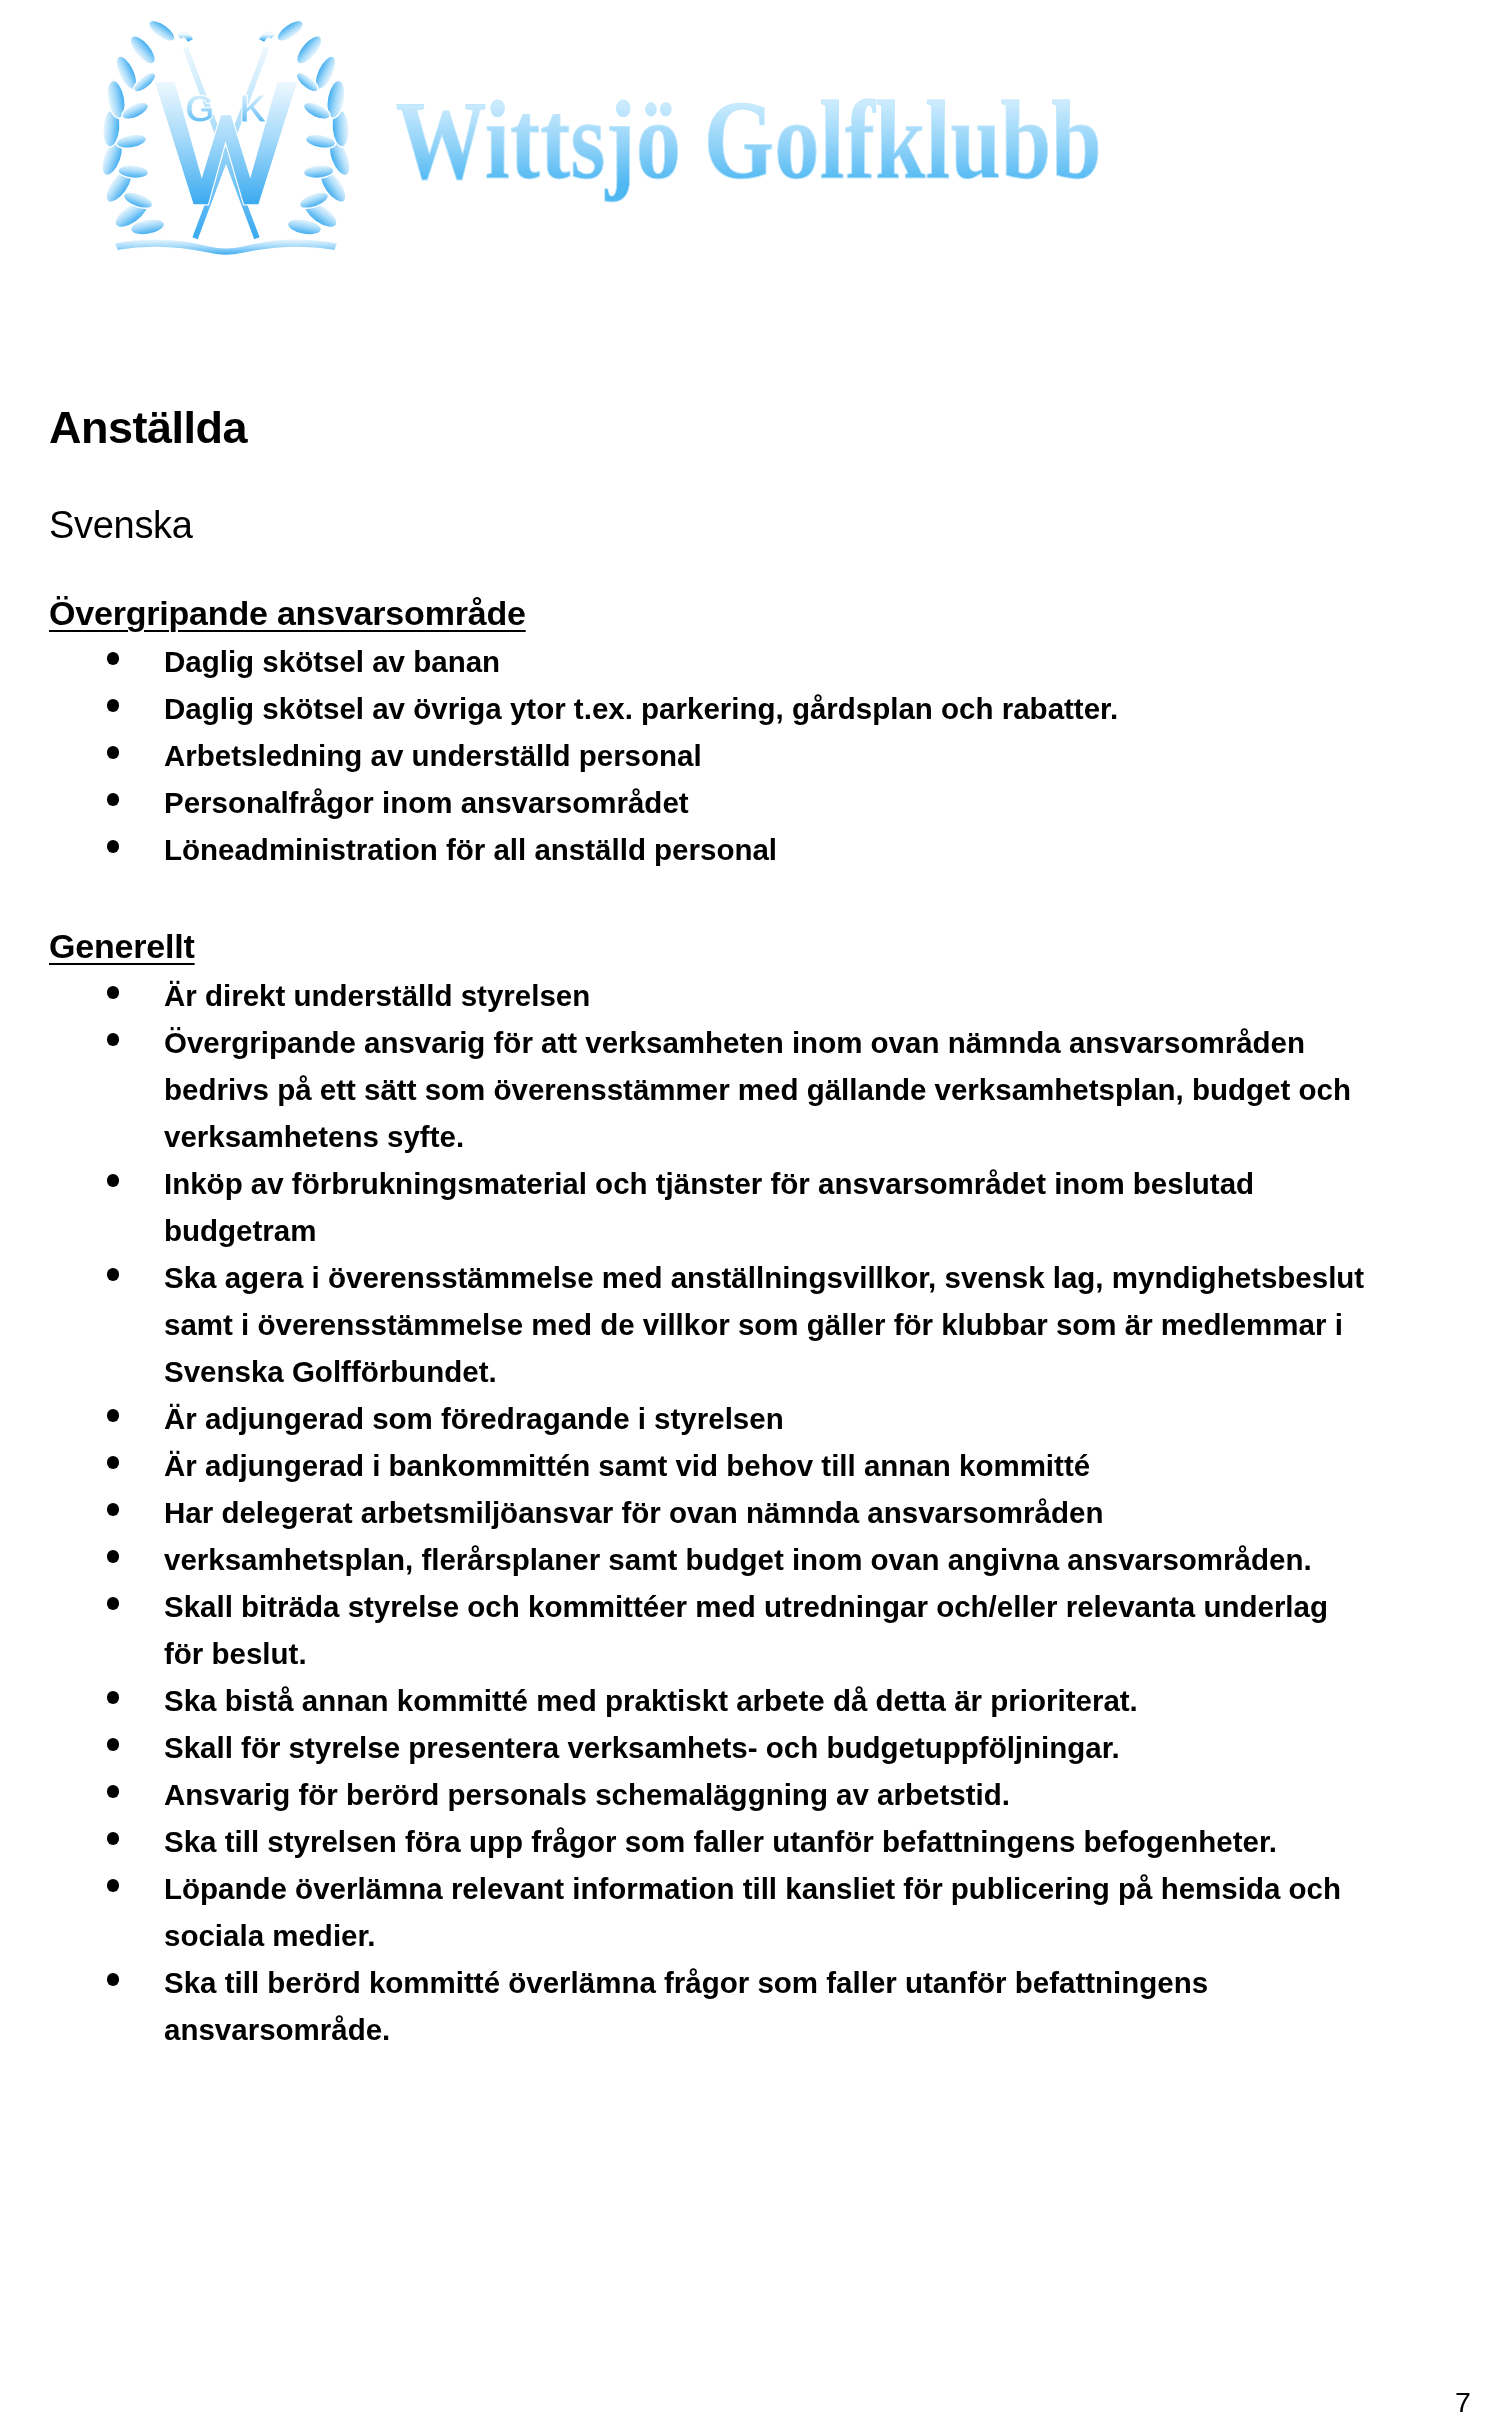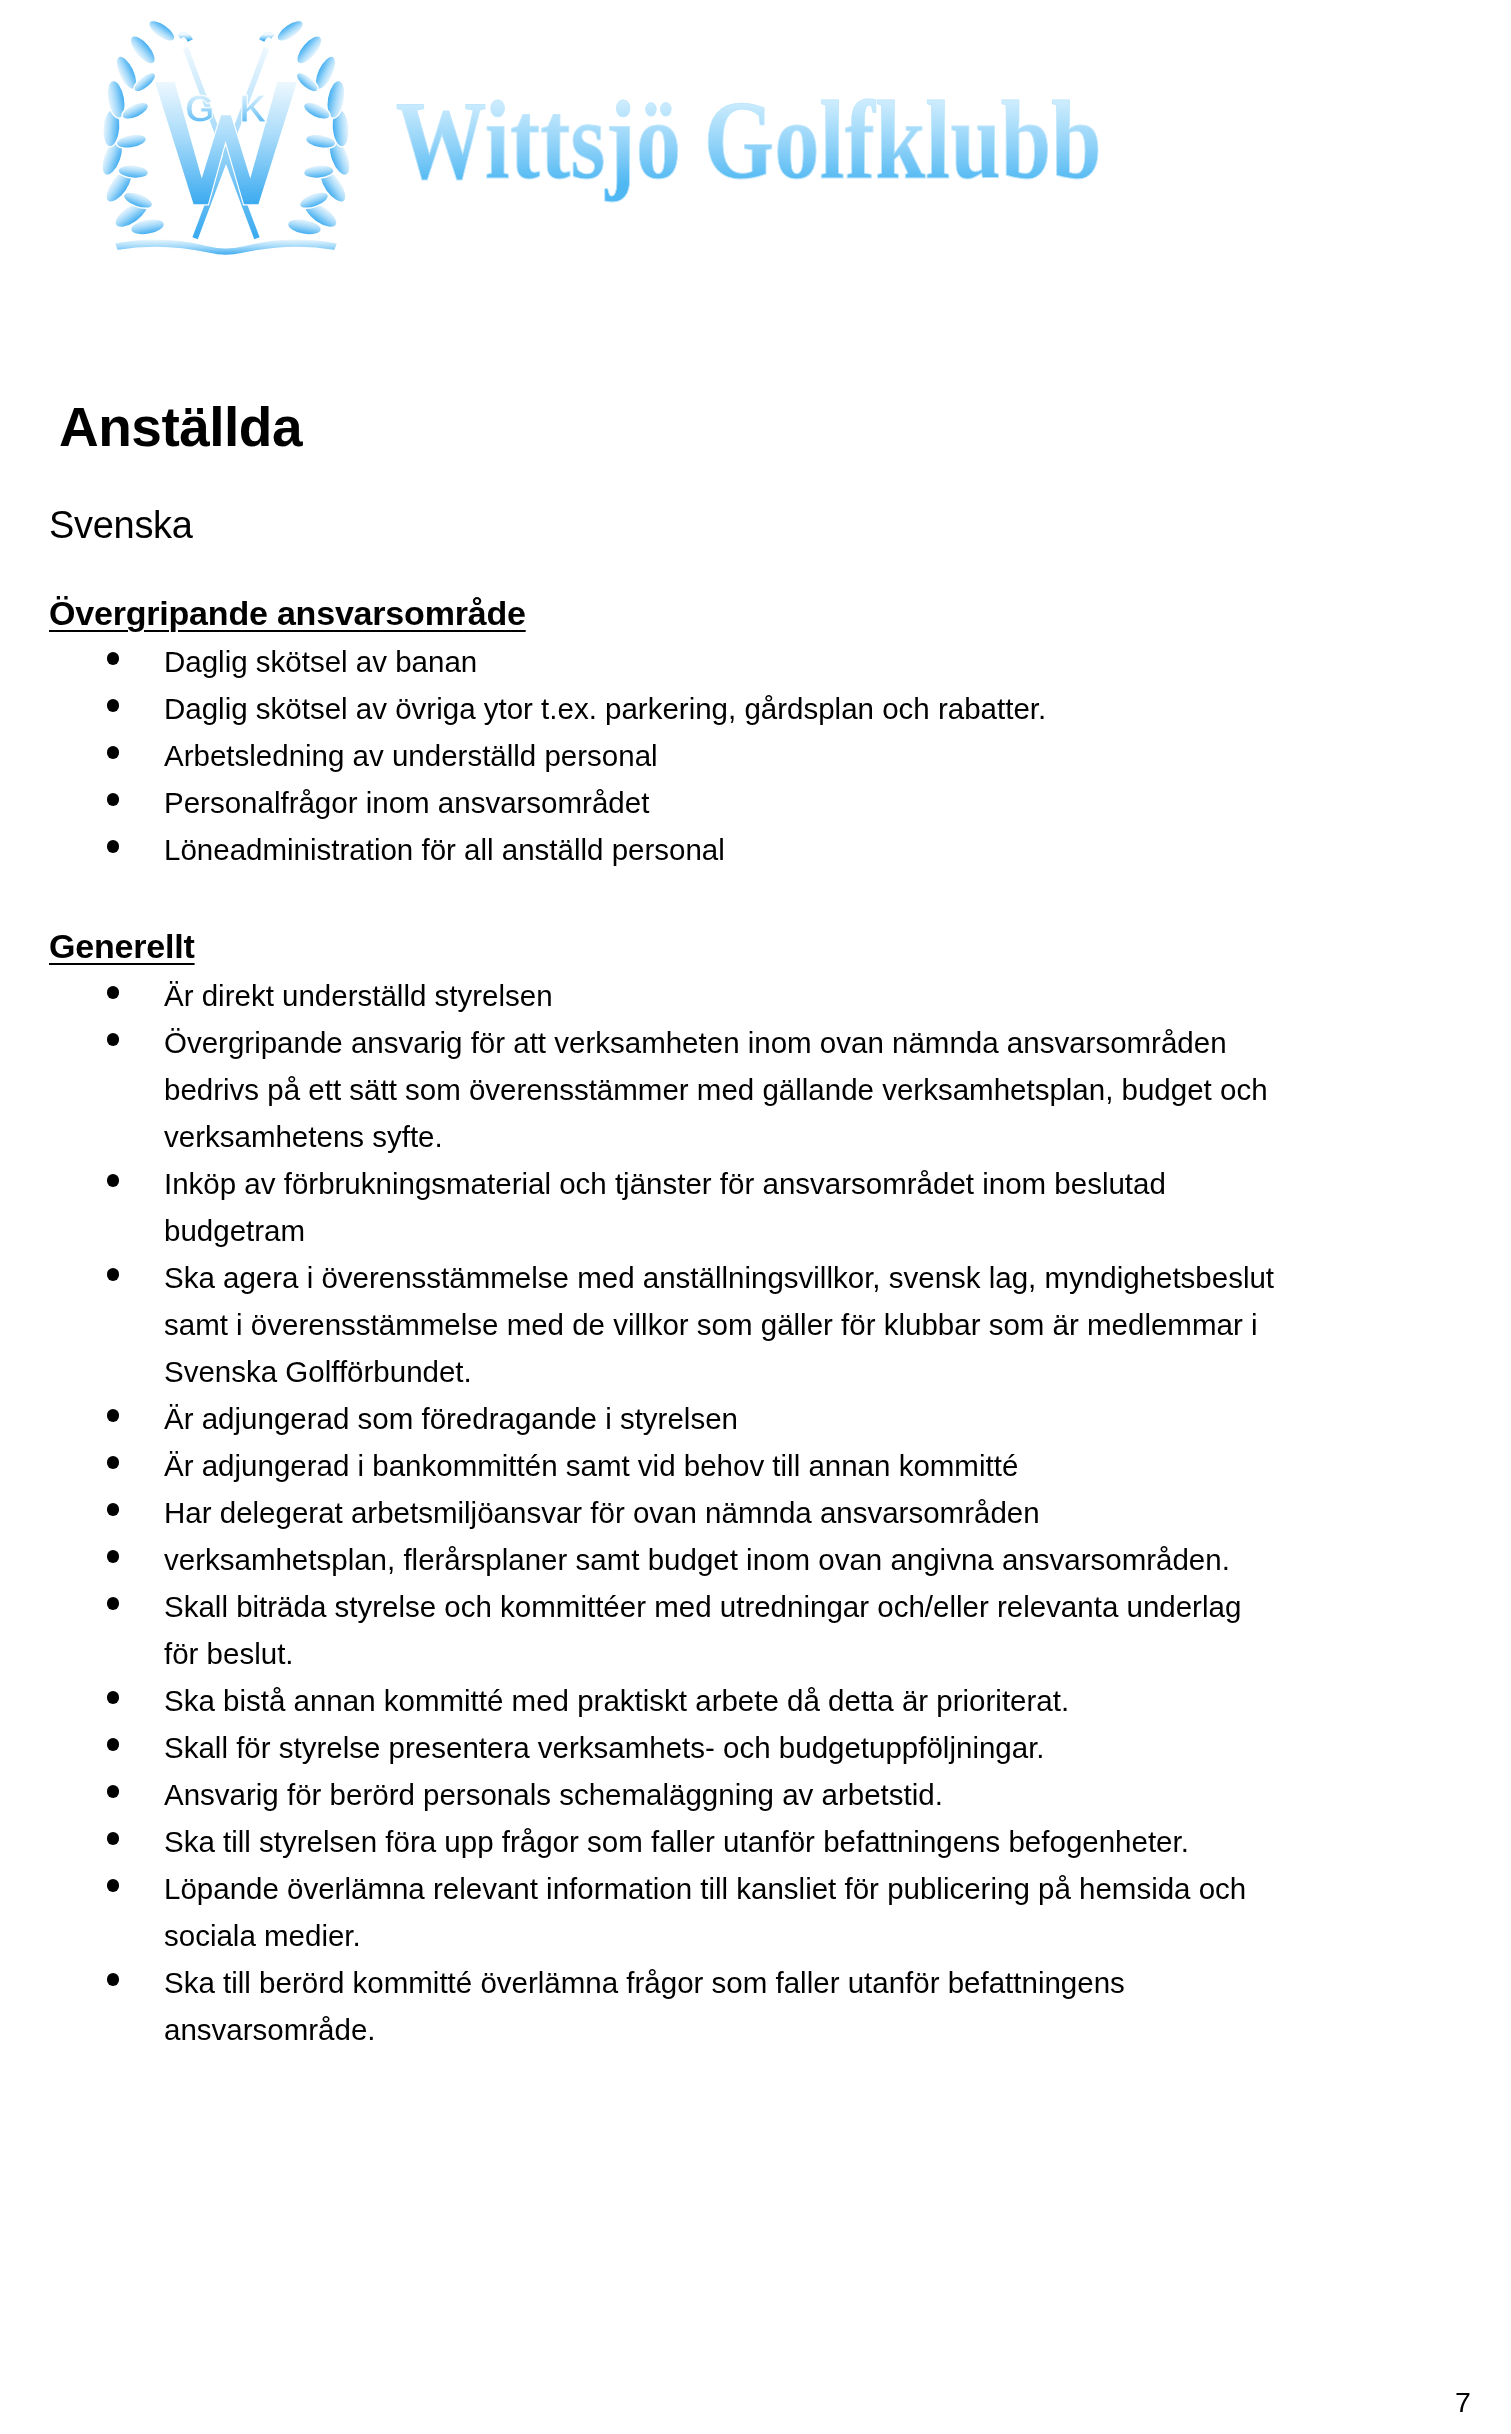--- a/index.html
+++ b/index.html
@@ -5,33 +5,33 @@
   html, body { margin: 0; padding: 0; background: #ffffff; }
   body { width: 1511px; height: 2435px; position: relative; overflow: hidden;
          font-family: "Liberation Sans", sans-serif; color: #000; }
   .abs { position: absolute; }
 
   
   #logo-emblem { left: 95px; top: 9.5px; width: 262px; height: 252px; }
   #logo-text { left: 392px; top: 68px; width: 723px; height: 143px; }
 
   
-  #doc-title { left: 59px; top: 399px; font-size: 55px; font-weight: bold;
+  #doc-title { left: 49px; top: 399px; font-size: 45px; font-weight: bold;
                line-height: 57px; white-space: nowrap; letter-spacing: -0.5px; }
   #doc-subtitle { left: 49px; top: 501px; font-size: 38px; line-height: 48px;
                   white-space: nowrap; letter-spacing: -0.3px; }
 
   .section-heading { position: absolute; left: 49px; font-size: 34px; font-weight: bold;
                      line-height: 47px; white-space: nowrap;
                      text-decoration: underline; text-decoration-thickness: 1.9px;
                      text-underline-offset: 4.8px; letter-spacing: -0.2px; }
   #heading-1 { top: 590px; }
   #heading-2 { top: 923px; }
 
-  .bullet-list { position: absolute; left: 0; width: 1198px; margin: 0; padding: 0; list-style: none; }
+  .bullet-list { position: absolute; left: 0; width: 1198px; margin: 0; padding: 0; list-style: none; font-weight: bold; }
   #list-1 { top: 638px; }
   #list-2 { top: 972px; text-align: right; }
   .bullet-item { position: relative; padding-left: 164px; }
   .bullet-dot { position: absolute; left: 107px; top: 14.3px; width: 12.4px; height: 12.4px;
                 border-radius: 50%; background: #000; }
   .bullet-line { display: block; font-size: 29.5px; line-height: 47px; white-space: nowrap;
                  transform-origin: left center; width: max-content; }
 
   #page-number { left: 1455px; top: 2383px; font-size: 28.5px; line-height: 38px; }
 </style>

